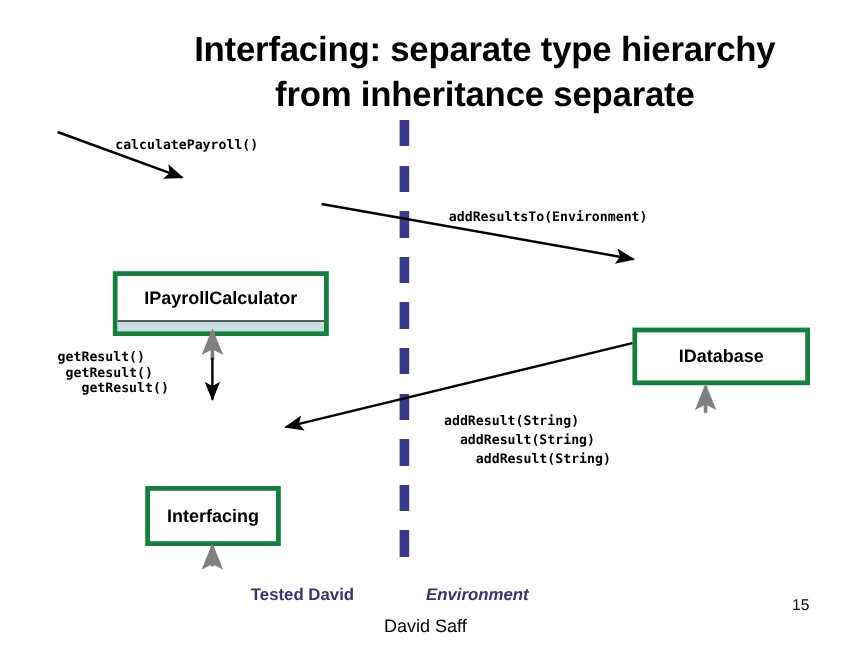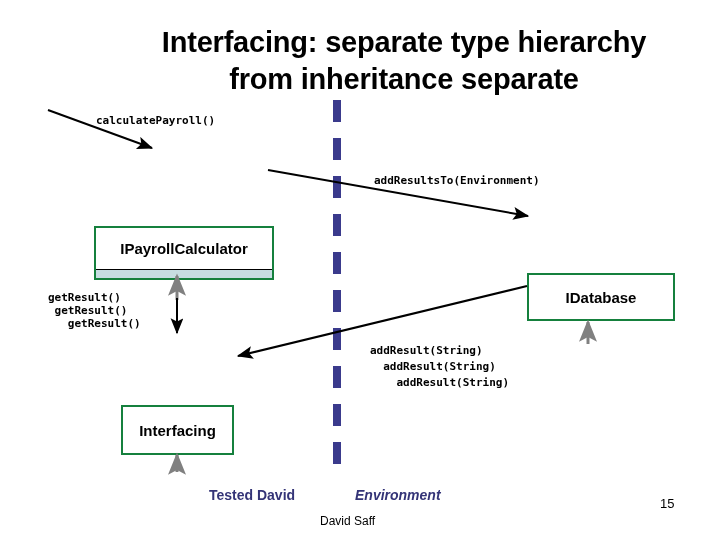--- a/index.html
+++ b/index.html
@@ -46,21 +46,21 @@
     font-size:11px;
     line-height:15px;
     color:#000000;
     white-space:pre;
   }
 
   
   .box{
     position:absolute;
     background:#ffffff;
-    border:2px solid #15803d;
+    border:4px solid #15803d;
     box-sizing:border-box;
     display:flex;
     align-items:center;
     justify-content:center;
     font-family:"Liberation Sans", sans-serif;
     font-weight:700;
     font-size:15px;
     color:#000000;
   }
   .box.striped{flex-direction:column;justify-content:flex-start;}
@@ -83,21 +83,21 @@
   .foot-label{
     position:absolute;
     font-family:"Liberation Sans", sans-serif;
     font-weight:700;
     font-size:14px;
     color:#343477;
   }
   .author{
     position:absolute;
     font-family:"Liberation Sans", sans-serif;
-    font-size:12px;
+    font-size:15px;
     color:#000000;
   }
   .pagenum{
     position:absolute;
     font-family:"Liberation Sans", sans-serif;
     font-size:13px;
     color:#000000;
   }
 </style>
 </head>

